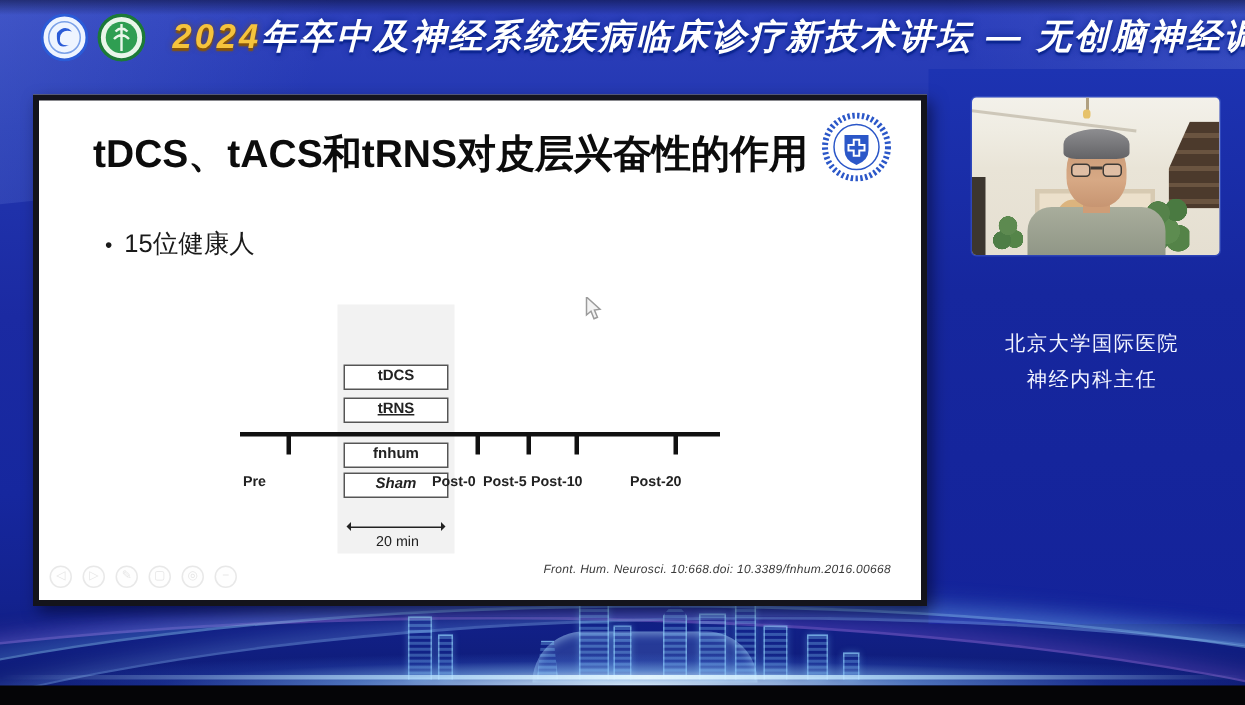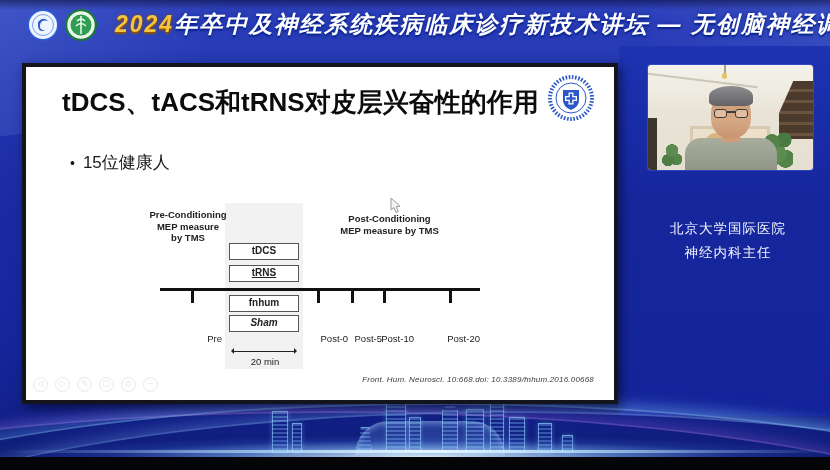--- a/index.html
+++ b/index.html
@@ -41,21 +41,21 @@
   .stim-band{position:absolute;left:199px;top:136px;width:78px;height:166px;background:#f2f2f2;}
   .dg-label{position:absolute;font-size:9.5px;font-weight:bold;line-height:11.5px;text-align:center;white-space:pre-line;color:#222;}
   .lbl-pre{left:112px;top:142px;width:100px;}
   .lbl-stim{left:188px;top:140px;width:100px;}
   .lbl-post{left:291px;top:146px;width:145px;}
   .timeline{position:absolute;left:134px;top:221px;width:320px;height:3px;background:#111;}
   .dg-box{position:absolute;left:203px;width:70px;height:17px;box-sizing:border-box;border:1.5px solid #555;background:#fff;
     font-size:10px;font-weight:bold;text-align:center;line-height:14px;color:#222;}
   .box-0{top:176px;} .box-1{top:198px;text-decoration:underline;} .box-2{top:228px;} .box-3{top:248px;font-style:italic;}
   .tick{position:absolute;top:221px;width:3px;height:15px;background:#111;}
-  .tick-lbl{position:absolute;top:266px;width:60px;margin-left:-30px;text-align:right;font-size:9.5px;font-weight:normal;color:#222;}
+  .tick-lbl{position:absolute;top:249px;width:60px;margin-left:-30px;text-align:left;font-size:9.5px;font-weight:bold;color:#222;}
   .dur-arrow{position:absolute;left:206px;top:284px;width:64px;height:0;border-top:1.5px solid #222;}
   .dur-arrow:before,.dur-arrow:after{content:"";position:absolute;top:-4px;border:3.5px solid transparent;}
   .dur-arrow:before{left:-4px;border-right-color:#222;}
   .dur-arrow:after{right:-4px;border-left-color:#222;}
   .dur-lbl{position:absolute;left:203px;top:289px;width:72px;text-align:center;font-size:9.5px;color:#222;}
 
   .citation{position:absolute;right:20px;top:308px;font-size:8px;font-style:italic;color:#3a3a3a;letter-spacing:.2px;}
 
   .slide-toolbar{position:absolute;left:7px;top:310px;display:flex;gap:7px;opacity:.22;}
   .tool-ic{width:13px;height:13px;border:1px solid #9a9a9a;border-radius:50%;color:#8a8a8a;font-size:8px;line-height:12px;text-align:center;background:#fbfbfb;cursor:pointer;}
@@ -149,25 +149,20 @@
         <rect x="20.5" y="17.5" width="5" height="12" fill="#ffffff"></rect>
         <rect x="17" y="21" width="12" height="5" fill="#ffffff"></rect>
         <rect x="21.8" y="18.8" width="2.4" height="9.4" fill="#2b57c8"></rect>
         <rect x="18.3" y="22.3" width="9.4" height="2.4" fill="#2b57c8"></rect>
       </svg>
 
       <div class="bullet bullet-1">15位健康人</div>
 
       <div class="diagram">
         <div class="stim-band"></div>
-        <div class="dg-label lbl-pre">Pre-Conditioning
-MEP measure
-by TMS</div>
-        <div class="dg-label lbl-post">Post-Conditioning
-MEP measure by TMS</div>
 
         <div class="timeline"></div>
 
         <div class="dg-box box-0">tDCS</div>
         <div class="dg-box box-1">tRNS</div>
         <div class="dg-box box-2">fnhum</div>
         <div class="dg-box box-3">Sham</div>
 
         <div class="tick" style="left:165px;"></div>
         <div class="tick" style="left:291px;"></div>

